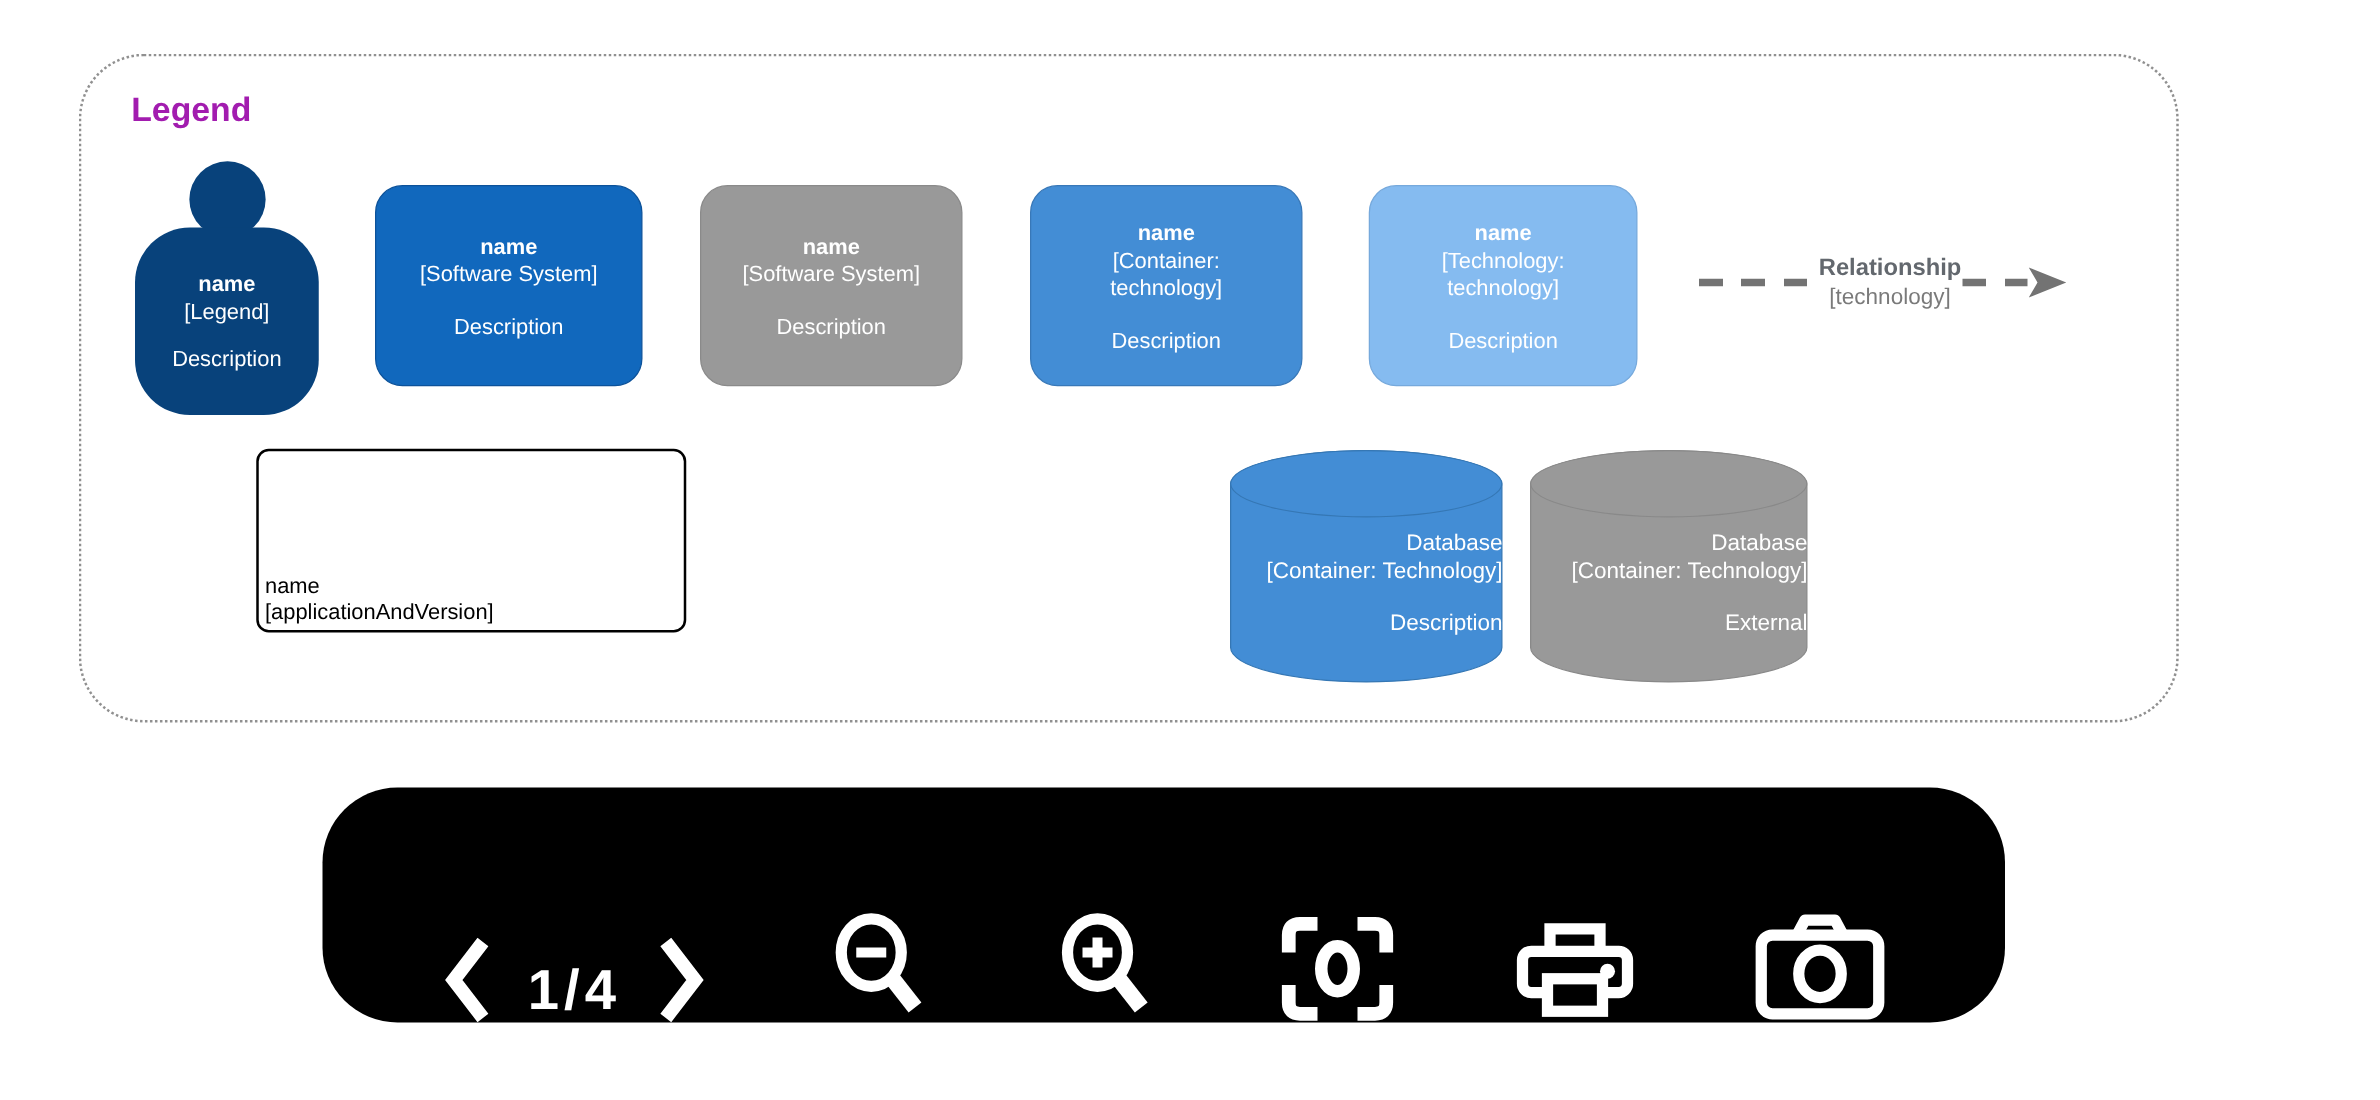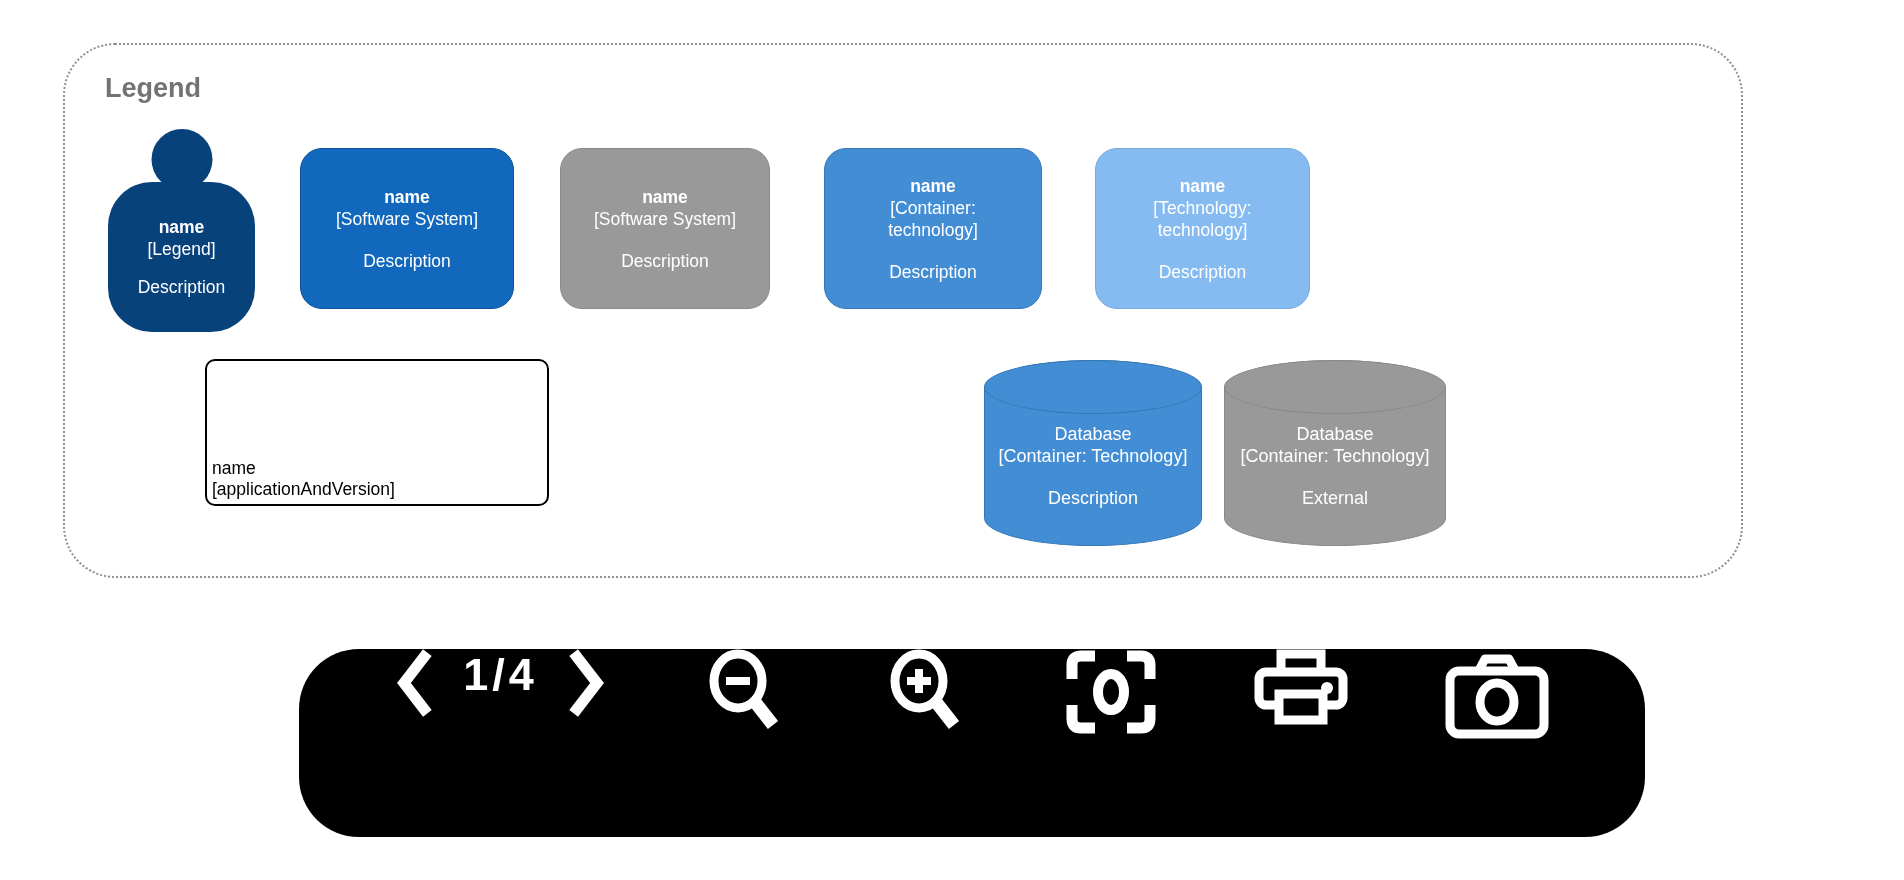--- a/index.html
+++ b/index.html
@@ -5,21 +5,21 @@
   html,body{margin:0;padding:0}
   body{
     width:1904px;height:880px;position:relative;overflow:hidden;
     background:#fff;font-family:"Liberation Sans",sans-serif;
   }
   
   .legend-box{
     position:absolute;left:63px;top:43px;width:1680px;height:535px;
     border:2.5px dotted #909090;border-radius:52px;box-sizing:border-box;
   }
-  .legend-title{position:absolute;left:40px;top:28px;font-size:27px;font-weight:bold;color:#737373;}
+  .legend-title{position:absolute;left:40px;top:28px;font-size:27px;font-weight:bold;color:#a21caf;}
   
   .shape{position:absolute;color:#fff;text-align:center;box-sizing:border-box;}
   .box{height:161px;border-radius:22px;display:flex;flex-direction:column;justify-content:center;align-items:center;}
   .b-name{font-weight:bold;font-size:17.5px;line-height:22px;}
   .b-meta{font-size:17.5px;line-height:22px;}
   .b-desc{font-size:17.5px;line-height:22px;margin-top:20px;}
   .ss{background:#1168BD;border:1px solid #0C529A;}
   .ext{background:#999999;border:1px solid #8A8A8A;}
   .container-box{background:#438DD5;border:1px solid #3878B8;}
   .component-box{background:#85BBF0;border:1px solid #76A9DC;}
@@ -39,29 +39,29 @@
   .rel-name{font-weight:bold;font-size:19px;line-height:22px;color:#63686E;}
   .rel-tech{font-size:18px;line-height:22px;color:#7A7A7A;}
   .rel-arrow{display:block;margin-left:1px;}
   
   .dnode{position:absolute;width:344px;height:147px;border:2.5px solid #000;border-radius:10px;background:#fff;box-sizing:border-box;}
   .dnode-label{position:absolute;left:5px;bottom:4px;font-size:17.5px;line-height:21px;color:#000;text-align:left;}
   
   .cyl{position:absolute;height:186px;}
   .cyl-shell{position:absolute;left:0;right:0;top:0;bottom:0;border-radius:50%/28px;border:1.5px solid var(--stroke);background:var(--fill);}
   .cyl-top{position:absolute;top:0;left:0;right:0;height:54px;border-radius:50%;border:1.5px solid var(--stroke);background:var(--fill);box-sizing:border-box;}
-  .cyl-text{position:absolute;top:63px;left:0;right:0;display:flex;flex-direction:column;align-items:center;color:#fff;font-size:18px;line-height:22px;}
+  .cyl-text{position:absolute;top:63px;left:0;right:0;display:flex;flex-direction:column;align-items:flex-end;color:#fff;font-size:18px;line-height:22px;}
   .cyl-text .line{width:max-content;}
   .cyl-desc{margin-top:20px;}
   .cyl-blue{--fill:#438DD5;--stroke:#3577B4;}
   .cyl-gray{--fill:#999999;--stroke:#898989;}
   
   .toolbar{
-    position:absolute;left:258px;top:649px;width:1346px;height:188px;background:#000;border-radius:60px;
-    display:flex;align-items:flex-start;justify-content:center;gap:95px;margin-left:41px;
+    position:absolute;left:258px;top:630px;width:1346px;height:188px;background:#000;border-radius:60px;
+    display:flex;align-items:flex-end;justify-content:center;gap:95px;
   }
   .tb-btn{background:none;border:none;padding:0;margin:0;display:flex;align-items:center;justify-content:center;cursor:pointer;}
   .pager{color:#fff;font-size:45px;font-weight:bold;letter-spacing:4px;margin:0 -34px;}
   .tb-btn svg{display:block;}
 </style>
 </head>
 <body>
 
 <div class="legend-box">
 
@@ -93,20 +93,31 @@
     <div class="b-meta">[Container: technology]</div>
     <div class="b-desc">Description</div>
   </div>
 
   <div class="shape box component-box" style="left:1030px;top:103px;width:215px;">
     <div class="b-name">name</div>
     <div class="b-meta">[Technology: technology]</div>
     <div class="b-desc">Description</div>
   </div>
 
+  <div class="relationship" style="left:1294px;top:159px;width:346px;">
+    <div class="rel-dash" style="width:95px;"></div>
+    <div class="rel-label">
+      <div class="rel-name">Relationship</div>
+      <div class="rel-tech">[technology]</div>
+    </div>
+    <div class="rel-dash" style="width:52px;"></div>
+    <svg class="rel-arrow" width="30" height="26" viewBox="0 0 30 26">
+      <path d="M0,1 L30,13 L0,25 L7,13 Z" fill="#737373"></path>
+    </svg>
+  </div>
 
   <div class="dnode" style="left:140px;top:314px;">
     <div class="dnode-label">
       <div>name</div>
       <div>[applicationAndVersion]</div>
     </div>
   </div>
 
 
   <div class="cyl cyl-blue" style="left:919px;top:315px;width:218px;">

